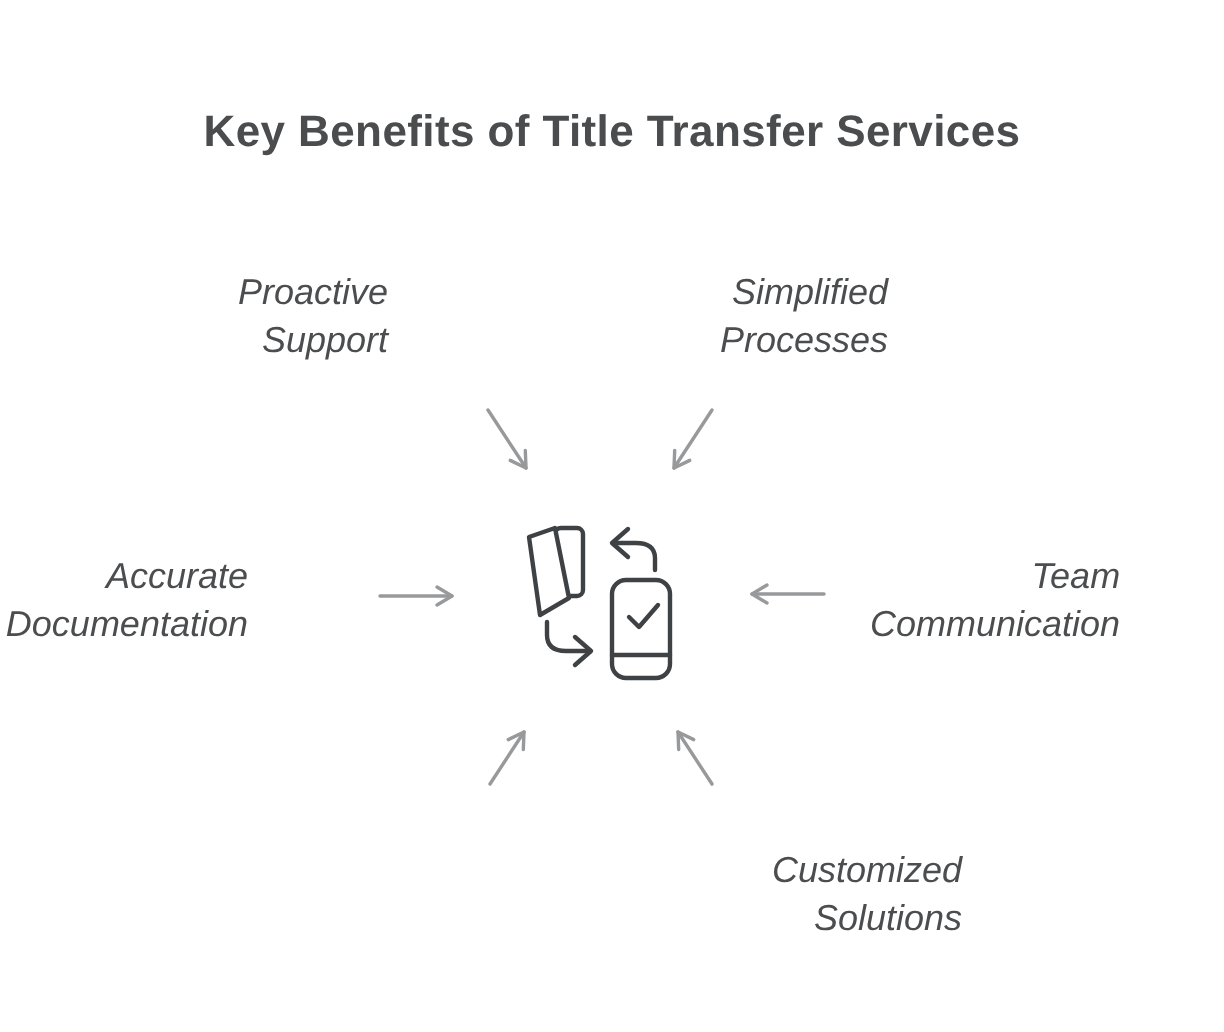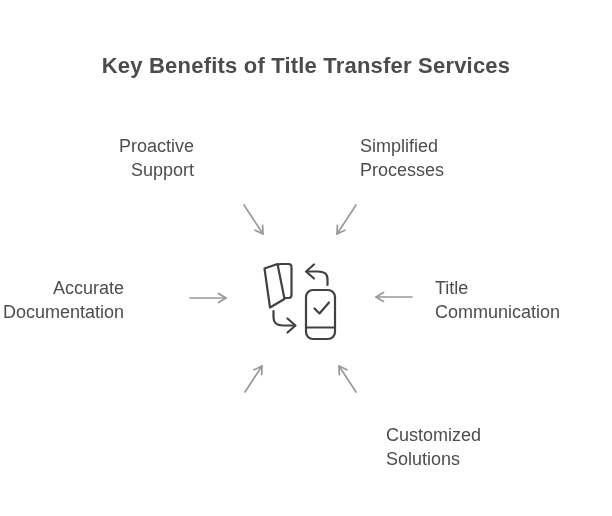--- a/index.html
+++ b/index.html
@@ -22,23 +22,24 @@
     font-weight: bold;
     letter-spacing: 0.2px;
     color: #4a4c4e;
   }
   .benefit-label {
     position: absolute;
     font-size: 18px;
     line-height: 24px;
     color: #4b4d4f;
     white-space: pre-line;
+    font-style: italic;
   }
   .align-right { text-align: right; }
-  .align-left  { text-align: left; }
+  .align-left  { text-align: right; }
   .pos-top-left      { top: 134px; right: 374px; }
   .pos-top-right     { top: 134px; left: 360px; }
   .pos-mid-left      { top: 276px; right: 444px; }
   .pos-mid-right     { top: 276px; left: 435px; }
   .pos-bottom-left   { top: 423px; right: 374px; }
   .pos-bottom-right  { top: 423px; left: 360px; margin-left: 26px; }
   .arrows-layer {
     position: absolute;
     top: 0; left: 0;
     pointer-events: none;
@@ -89,20 +90,20 @@
 
   <div class="benefit-label align-right pos-top-left">Proactive
 Support</div>
 
   <div class="benefit-label align-left pos-top-right">Simplified
 Processes</div>
 
   <div class="benefit-label align-right pos-mid-left">Accurate
 Documentation</div>
 
-  <div class="benefit-label align-left pos-mid-right">Title
+  <div class="benefit-label align-left pos-mid-right">Team
 Communication</div>
 
 
   <div class="benefit-label align-left pos-bottom-right">Customized
 Solutions</div>
 
 </div>
 
 </body></html>

